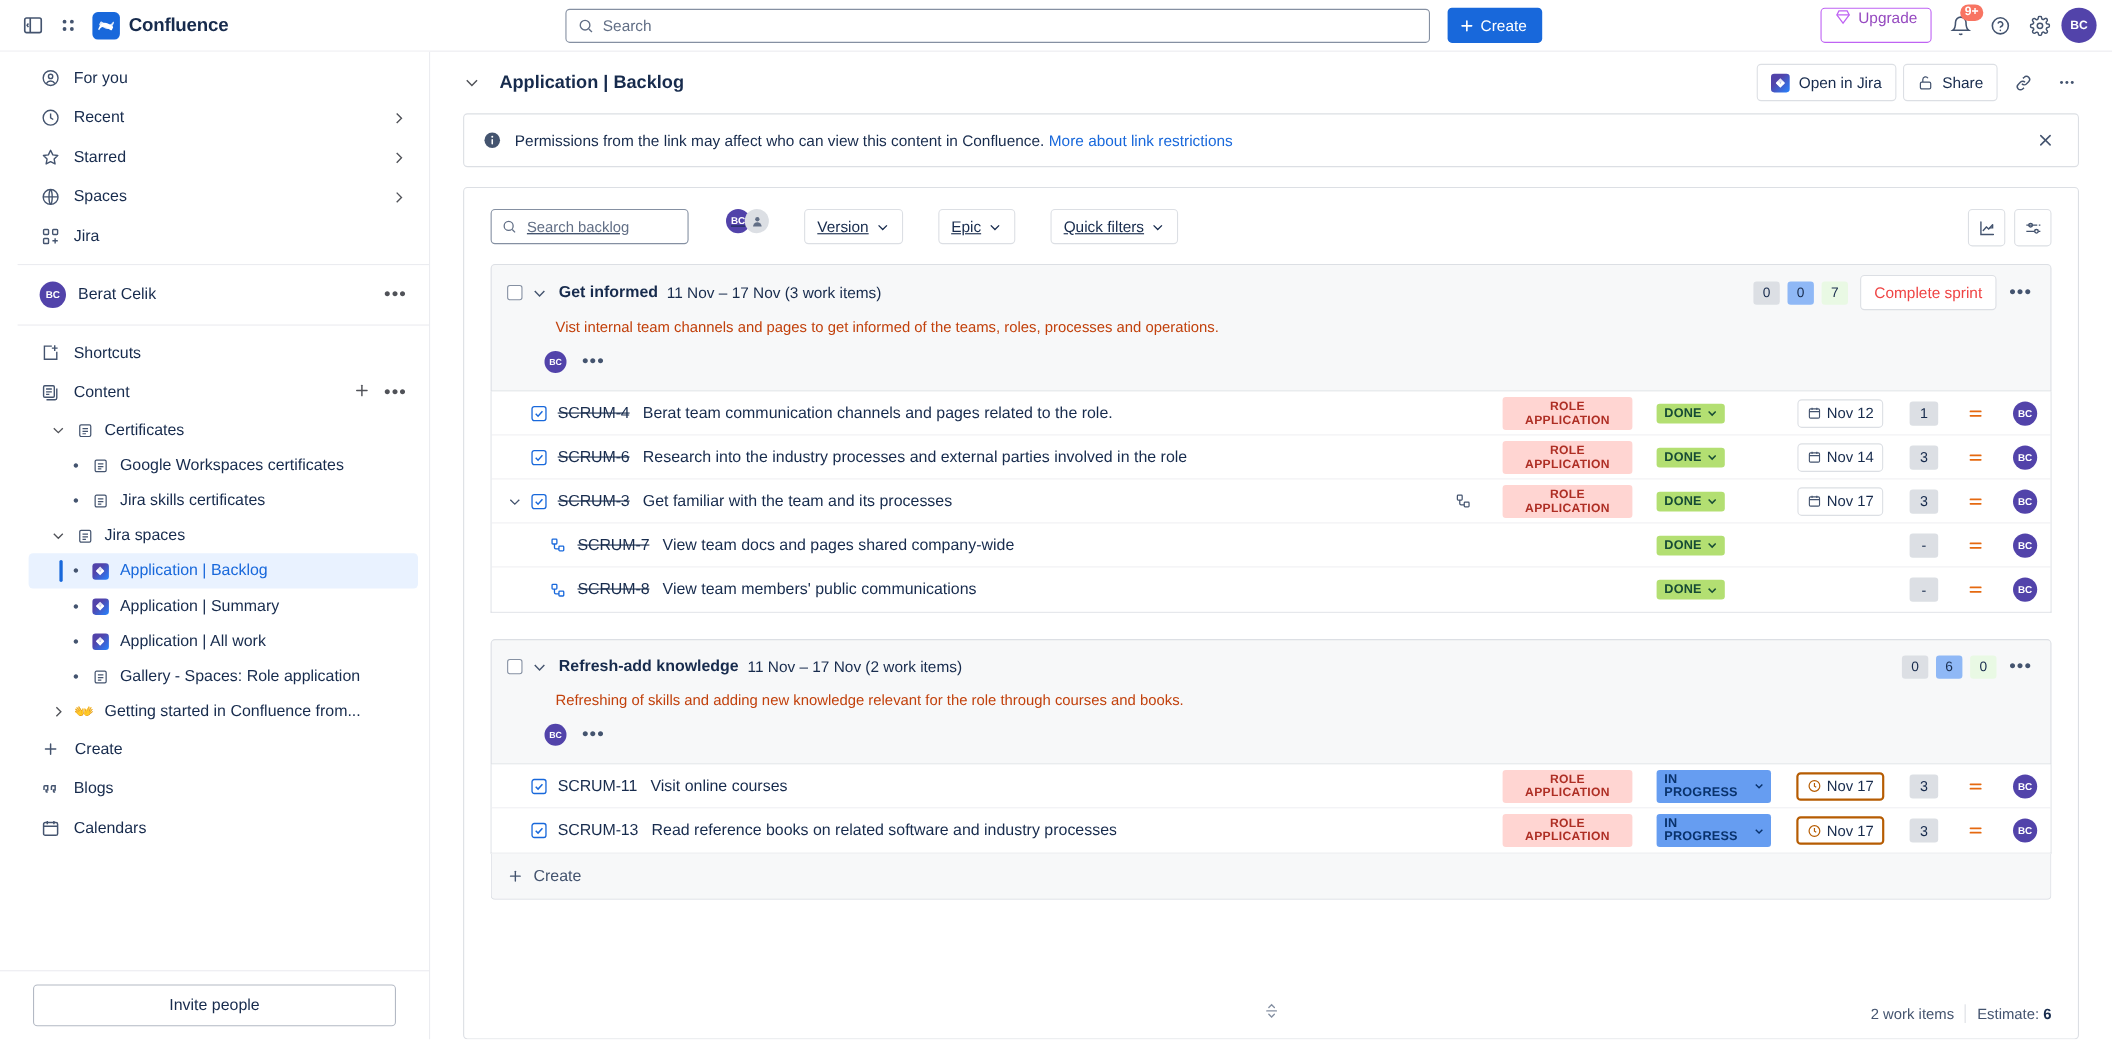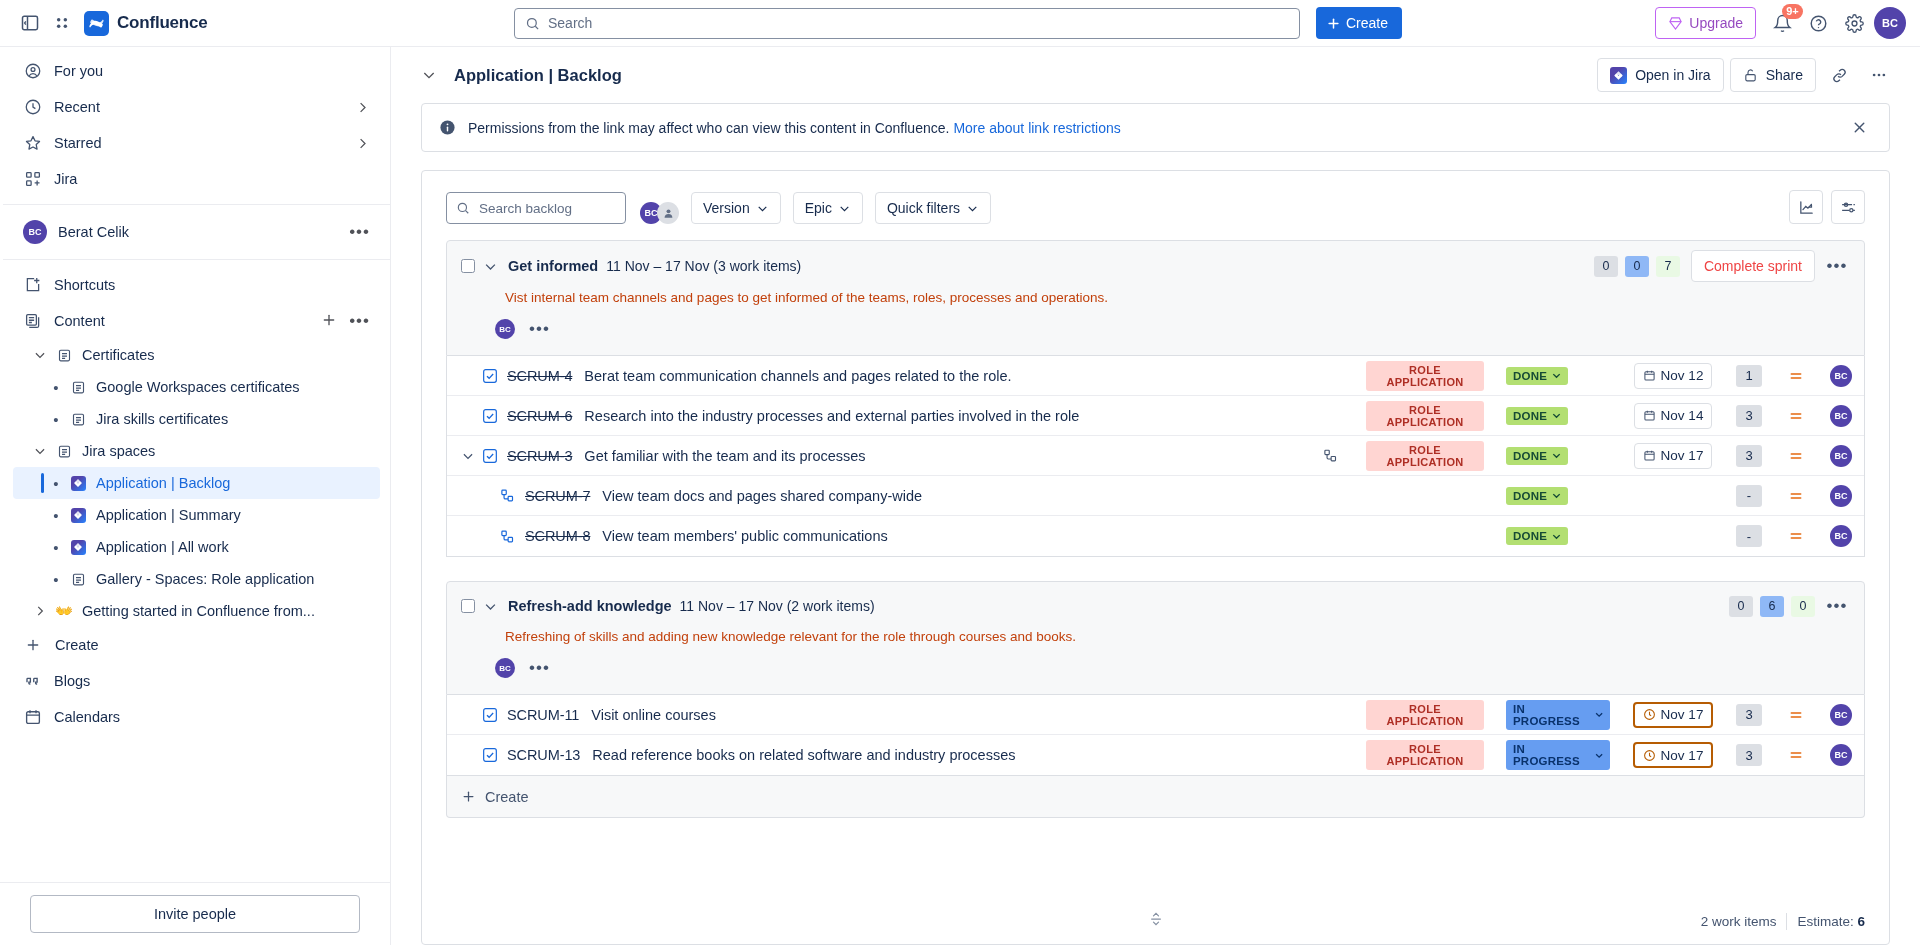--- a/index.html
+++ b/index.html
@@ -57,21 +57,21 @@
   }
 
   .nav-right {
     margin-left: auto; display: flex; align-items: center; gap: 4px;
   }
   .upgrade-btn {
     height: 32px; padding: 0 12px;
     border: 1px solid #bf63f3; border-radius: 4px;
     color: #964ac0; background: #fff;
     font-size: 14px; font-weight: 500;
-    display: flex; align-items: center; gap: 6px;
+    display: flex; align-items: flex-start; gap: 6px;
     cursor: pointer; font-family: inherit; margin-right: 6px;
   }
   .notif-wrap { position: relative; }
   .notif-badge {
     position: absolute; top: -3px; right: -5px;
     background: #f87462; color: #fff;
     font-size: 11px; font-weight: 600;
     border-radius: 8px; padding: 0px 4px; line-height: 15px;
     min-width: 21px; text-align: center;
   }
@@ -89,21 +89,21 @@
   .body-split { display: flex; flex: 1; min-height: 0; }
 
   
   .sidebar {
     width: 391px; min-width: 391px;
     border-right: 1px solid #ebecf0;
     background: #fff;
     display: flex; flex-direction: column;
     position: relative;
   }
-  .sb-scroll { flex: 1; overflow: hidden; padding: 6px 0 0 3px; }
+  .sb-scroll { flex: 1; overflow: hidden; padding: 6px 0 0 16px; }
   .sb-row {
     display: flex; align-items: center; gap: 11px;
     height: 36px; margin: 0 10px;
     padding: 0 10px; border-radius: 4px;
     font-size: 14.5px; color: #172b4d; cursor: pointer;
   }
   .sb-row .chev { margin-left: auto; color: #505258; display:flex; }
   .sb-ico { width: 20px; height: 20px; display: flex; align-items: center; justify-content: center; flex: none; color: #44546f; }
   .sb-divider { height: 1px; background: #ebecf0; margin: 7px 0; }
 
@@ -176,21 +176,21 @@
   .banner a { color: #1868db; text-decoration: none; margin-left: 4px; cursor:pointer;}
   .banner .close { margin-left: auto; cursor: pointer; color: #44546f; display:flex; padding:4px;}
 
   .board-card {
     margin: 18px 30px 0 30px;
     border: 1px solid #dcdfe4; border-radius: 4px;
     flex: 1; min-height: 0;
     display: flex; flex-direction: column; overflow: hidden;
     background: #fff;
   }
-  .board-toolbar { display: flex; align-items: flex-end; gap: 8px; padding: 19px 24px 16px 24px; flex: none; }
+  .board-toolbar { display: flex; align-items: flex-start; gap: 28px; padding: 19px 24px 16px 24px; flex: none; text-decoration: underline; }
   .bl-search {
     width: 180px; height: 32px; border: 1px solid #8590a2; border-radius: 4px;
     display: flex; align-items: center; gap: 9px; padding: 0 9px; cursor: text;
   }
   .bl-search span { font-size: 13.5px; color: #626f86; }
   .avstack { display: flex; align-items: center; margin-left: 6px; }
   .avstack .av-22 { margin-right: -5px; }
   .av-plain { width:22px;height:22px;border-radius:50%;background:#dcdfe4;display:flex;align-items:center;justify-content:center;color:#626f86; }
   .filt-btn {
     height: 32px; padding: 0 11px; border: 1px solid #dcdfe4; border-radius: 4px;
@@ -418,20 +418,34 @@
           </svg>
         </span>
         <span>Starred</span>
         <span class="chev">
           <svg width="15" height="15" viewBox="0 0 24 24" fill="none" stroke="currentColor" stroke-width="2">
               <path d="M9 5l7 7-7 7"></path>
             </svg>
         </span>
       </div>
 
+      <div class="sb-row">
+        <span class="sb-ico">
+          <svg width="18" height="18" viewBox="0 0 24 24" fill="none" stroke="currentColor" stroke-width="1.7">
+            <circle cx="12" cy="12" r="9"></circle>
+              <path d="M3 12h18M12 3c2.6 2.8 2.6 15.2 0 18M12 3c-2.6 2.8-2.6 15.2 0 18"></path>
+          </svg>
+        </span>
+        <span>Spaces</span>
+        <span class="chev">
+          <svg width="15" height="15" viewBox="0 0 24 24" fill="none" stroke="currentColor" stroke-width="2">
+              <path d="M9 5l7 7-7 7"></path>
+            </svg>
+        </span>
+      </div>
 
       <div class="sb-row">
         <span class="sb-ico">
           <svg width="18" height="18" viewBox="0 0 24 24" fill="none" stroke="currentColor" stroke-width="1.7">
             <rect x="3.5" y="3.5" width="6" height="6" rx="1"></rect>
               <rect x="14.5" y="3.5" width="6" height="6" rx="1"></rect>
             <rect x="3.5" y="14.5" width="6" height="6" rx="1"></rect>
             <path d="M17.5 14v6.5M14.2 17.2h6.5"></path>
           </svg>
         </span>

